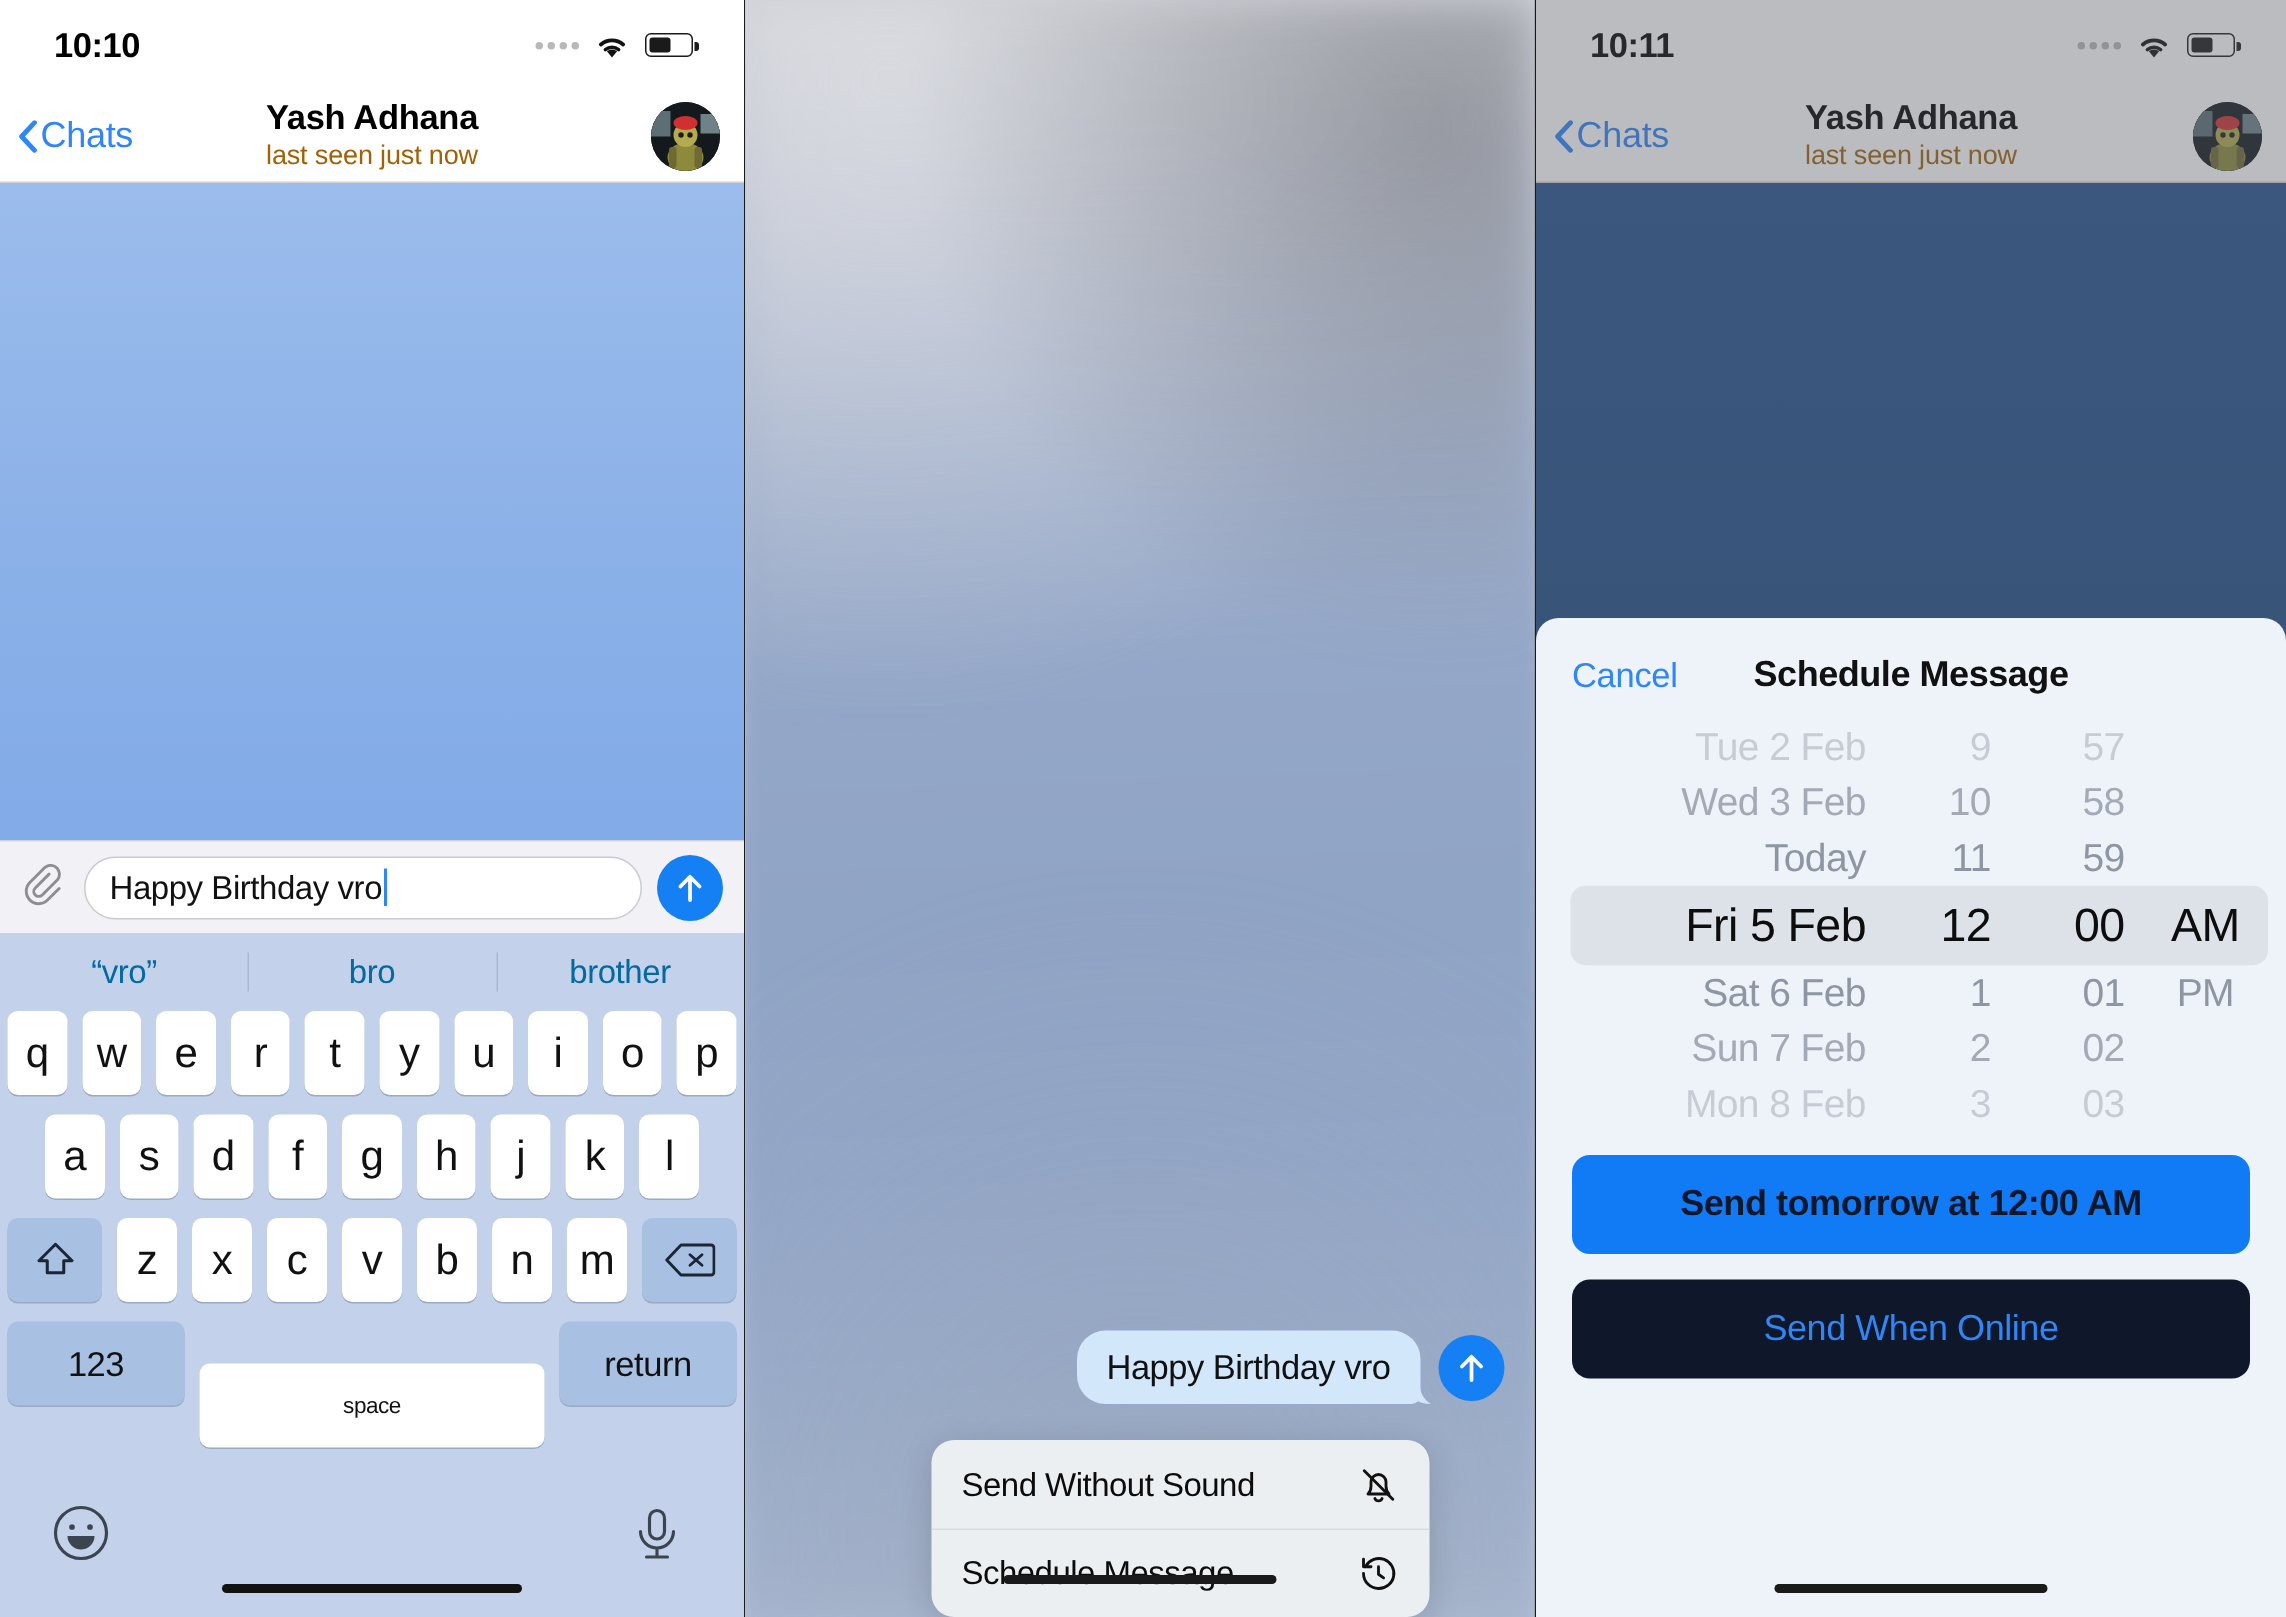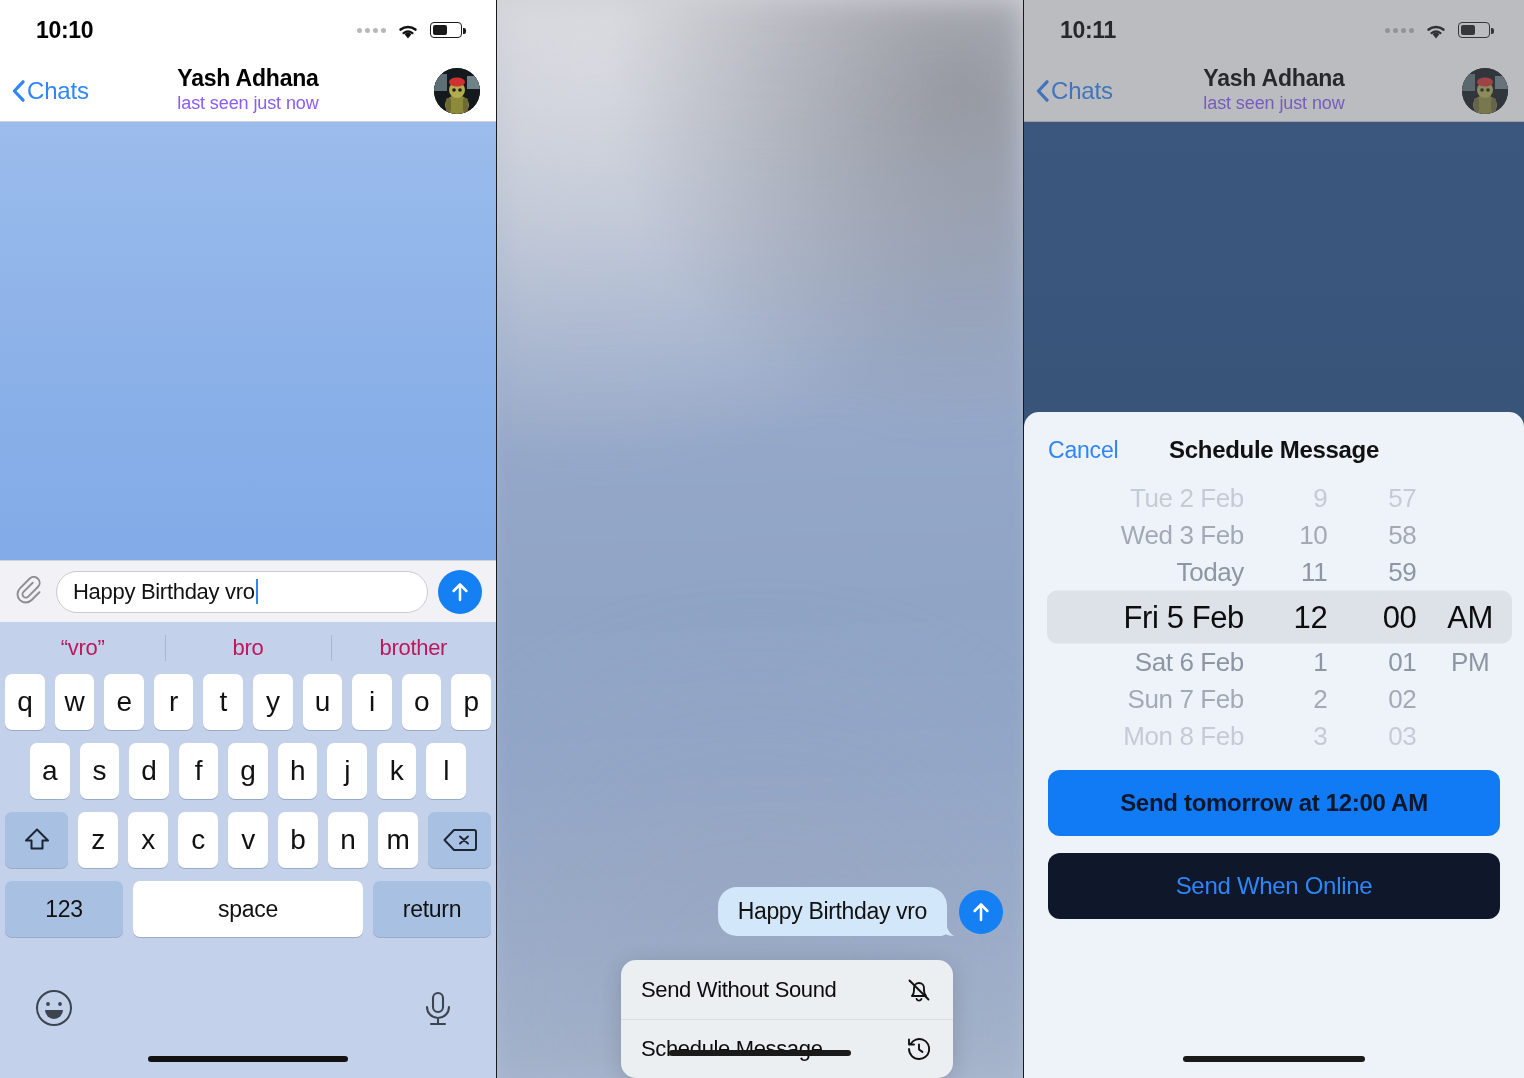--- a/index.html
+++ b/index.html
@@ -36,21 +36,21 @@
   
   .navbar {
     height:62px; display:flex; align-items:center; padding:0 16px 0 12px;
     position:relative; z-index:6; border-bottom:1px solid #d0d0d4;
   }
   .nav-back { display:flex; align-items:center; gap:2px; cursor:pointer; }
   .chev { width:13px; height:22px; }
   .nav-back-label { font-size:24px; color:#2f86f7; letter-spacing:-0.2px; }
   .nav-center { position:absolute; left:0; right:0; text-align:center; pointer-events:none; }
   .nav-title { font-size:23px; font-weight:bold; color:#000000; letter-spacing:-0.2px; line-height:1.12; }
-  .nav-sub { font-size:18px; color:#8b5cf6; letter-spacing:-0.1px; line-height:1.3; }
+  .nav-sub { font-size:18px; color:#a16207; letter-spacing:-0.1px; line-height:1.3; }
   .avatar {
     width:46px; height:46px; border-radius:50%; margin-left:auto; position:relative;
     overflow:hidden; flex:0 0 auto; background:#13181c;
   }
   .avatar svg { display:block; }
 
   
   .chat {
     position:absolute; left:0; right:0; top:122px; bottom:0;
     background:linear-gradient(180deg,#9bbcec 0%,#8ab0e8 28%,#7ba6e6 62%,#74a0e4 100%);
@@ -91,41 +91,41 @@
     display:flex; align-items:center; justify-content:center; flex:0 0 auto; cursor:pointer;
   }
 
   
   .keyboard {
     position:absolute; left:0; right:0; bottom:0; height:456px;
     background:#c3d2ea; display:flex; flex-direction:column;
   }
   .suggest { height:52px; display:flex; align-items:center; }
   .sug {
-    flex:1; text-align:center; font-size:22px; color:#be185d;
+    flex:1; text-align:center; font-size:22px; color:#0369a1;
     letter-spacing:-0.3px; position:relative; cursor:pointer;
   }
   .sug + .sug::before {
     content:""; position:absolute; left:0; top:50%; transform:translateY(-50%);
     width:1px; height:26px; background:#a8b8d4;
   }
   .krow { display:flex; justify-content:center; gap:10px; padding:0 5px; margin-bottom:13px; }
   .krow.r2 { padding:0 30px; }
   .krow.r3 { padding:0 5px; gap:10px; }
   .key {
     background:#fff; border-radius:7px; height:56px; flex:1;
     display:flex; align-items:center; justify-content:center;
     font-size:28px; color:#111; box-shadow:0 1px 0 rgba(90,110,140,.4);
     cursor:pointer; letter-spacing:-0.3px;
   }
   .key.mod { background:#a8c0e2; flex:0 0 63px; }
   .kbot { display:flex; gap:10px; padding:0 5px; margin-bottom:0; }
   .key.num { background:#a8c0e2; flex:0 0 118px; font-size:23px; }
   .key.ret { background:#a8c0e2; flex:0 0 118px; font-size:23px; }
-  .key.space { flex:1; font-size:23px; }
+  .key.space { flex:1; font-size:15px;margin-top:28px; }
   .kb-bottom {
     flex:1; display:flex; align-items:center; justify-content:space-between;
     padding:0 38px 0 34px; position:relative;
   }
   .homebar {
     position:absolute; left:50%; transform:translateX(-50%); bottom:16px;
     width:200px; height:6px; border-radius:3px; background:#121212;
   }
   .emoji-ic, .mic-ic { width:40px; height:40px; cursor:pointer; }
 

